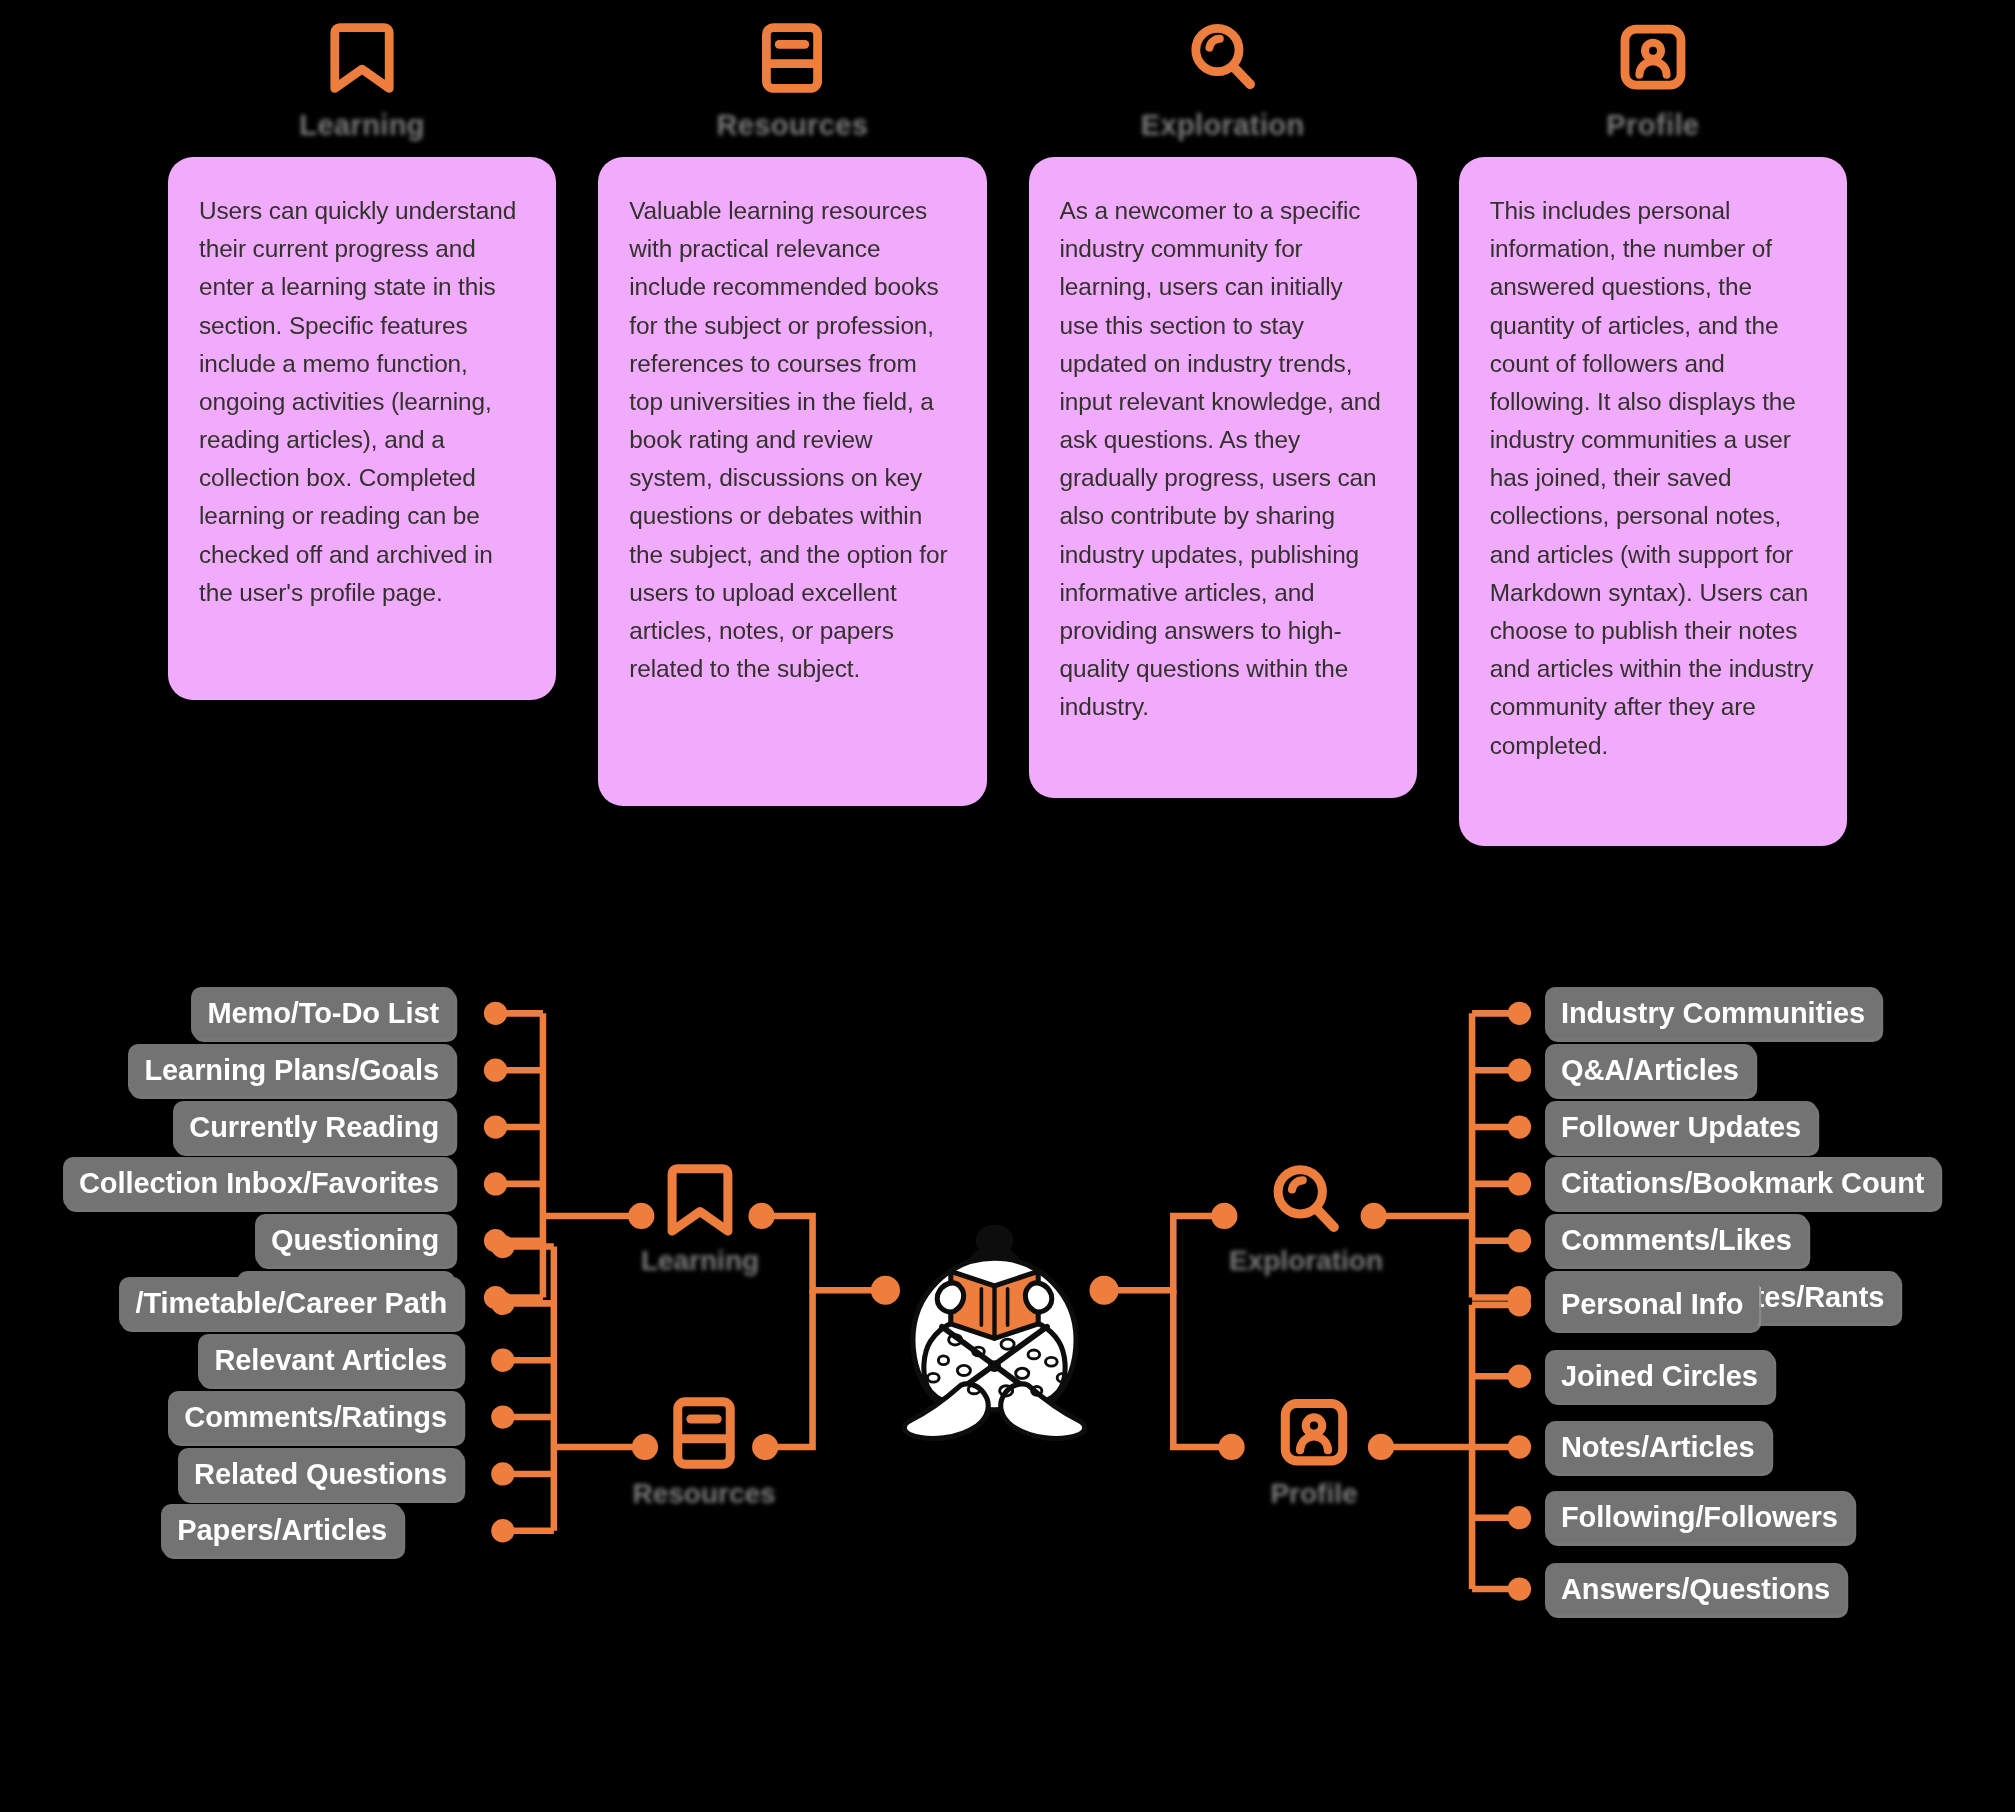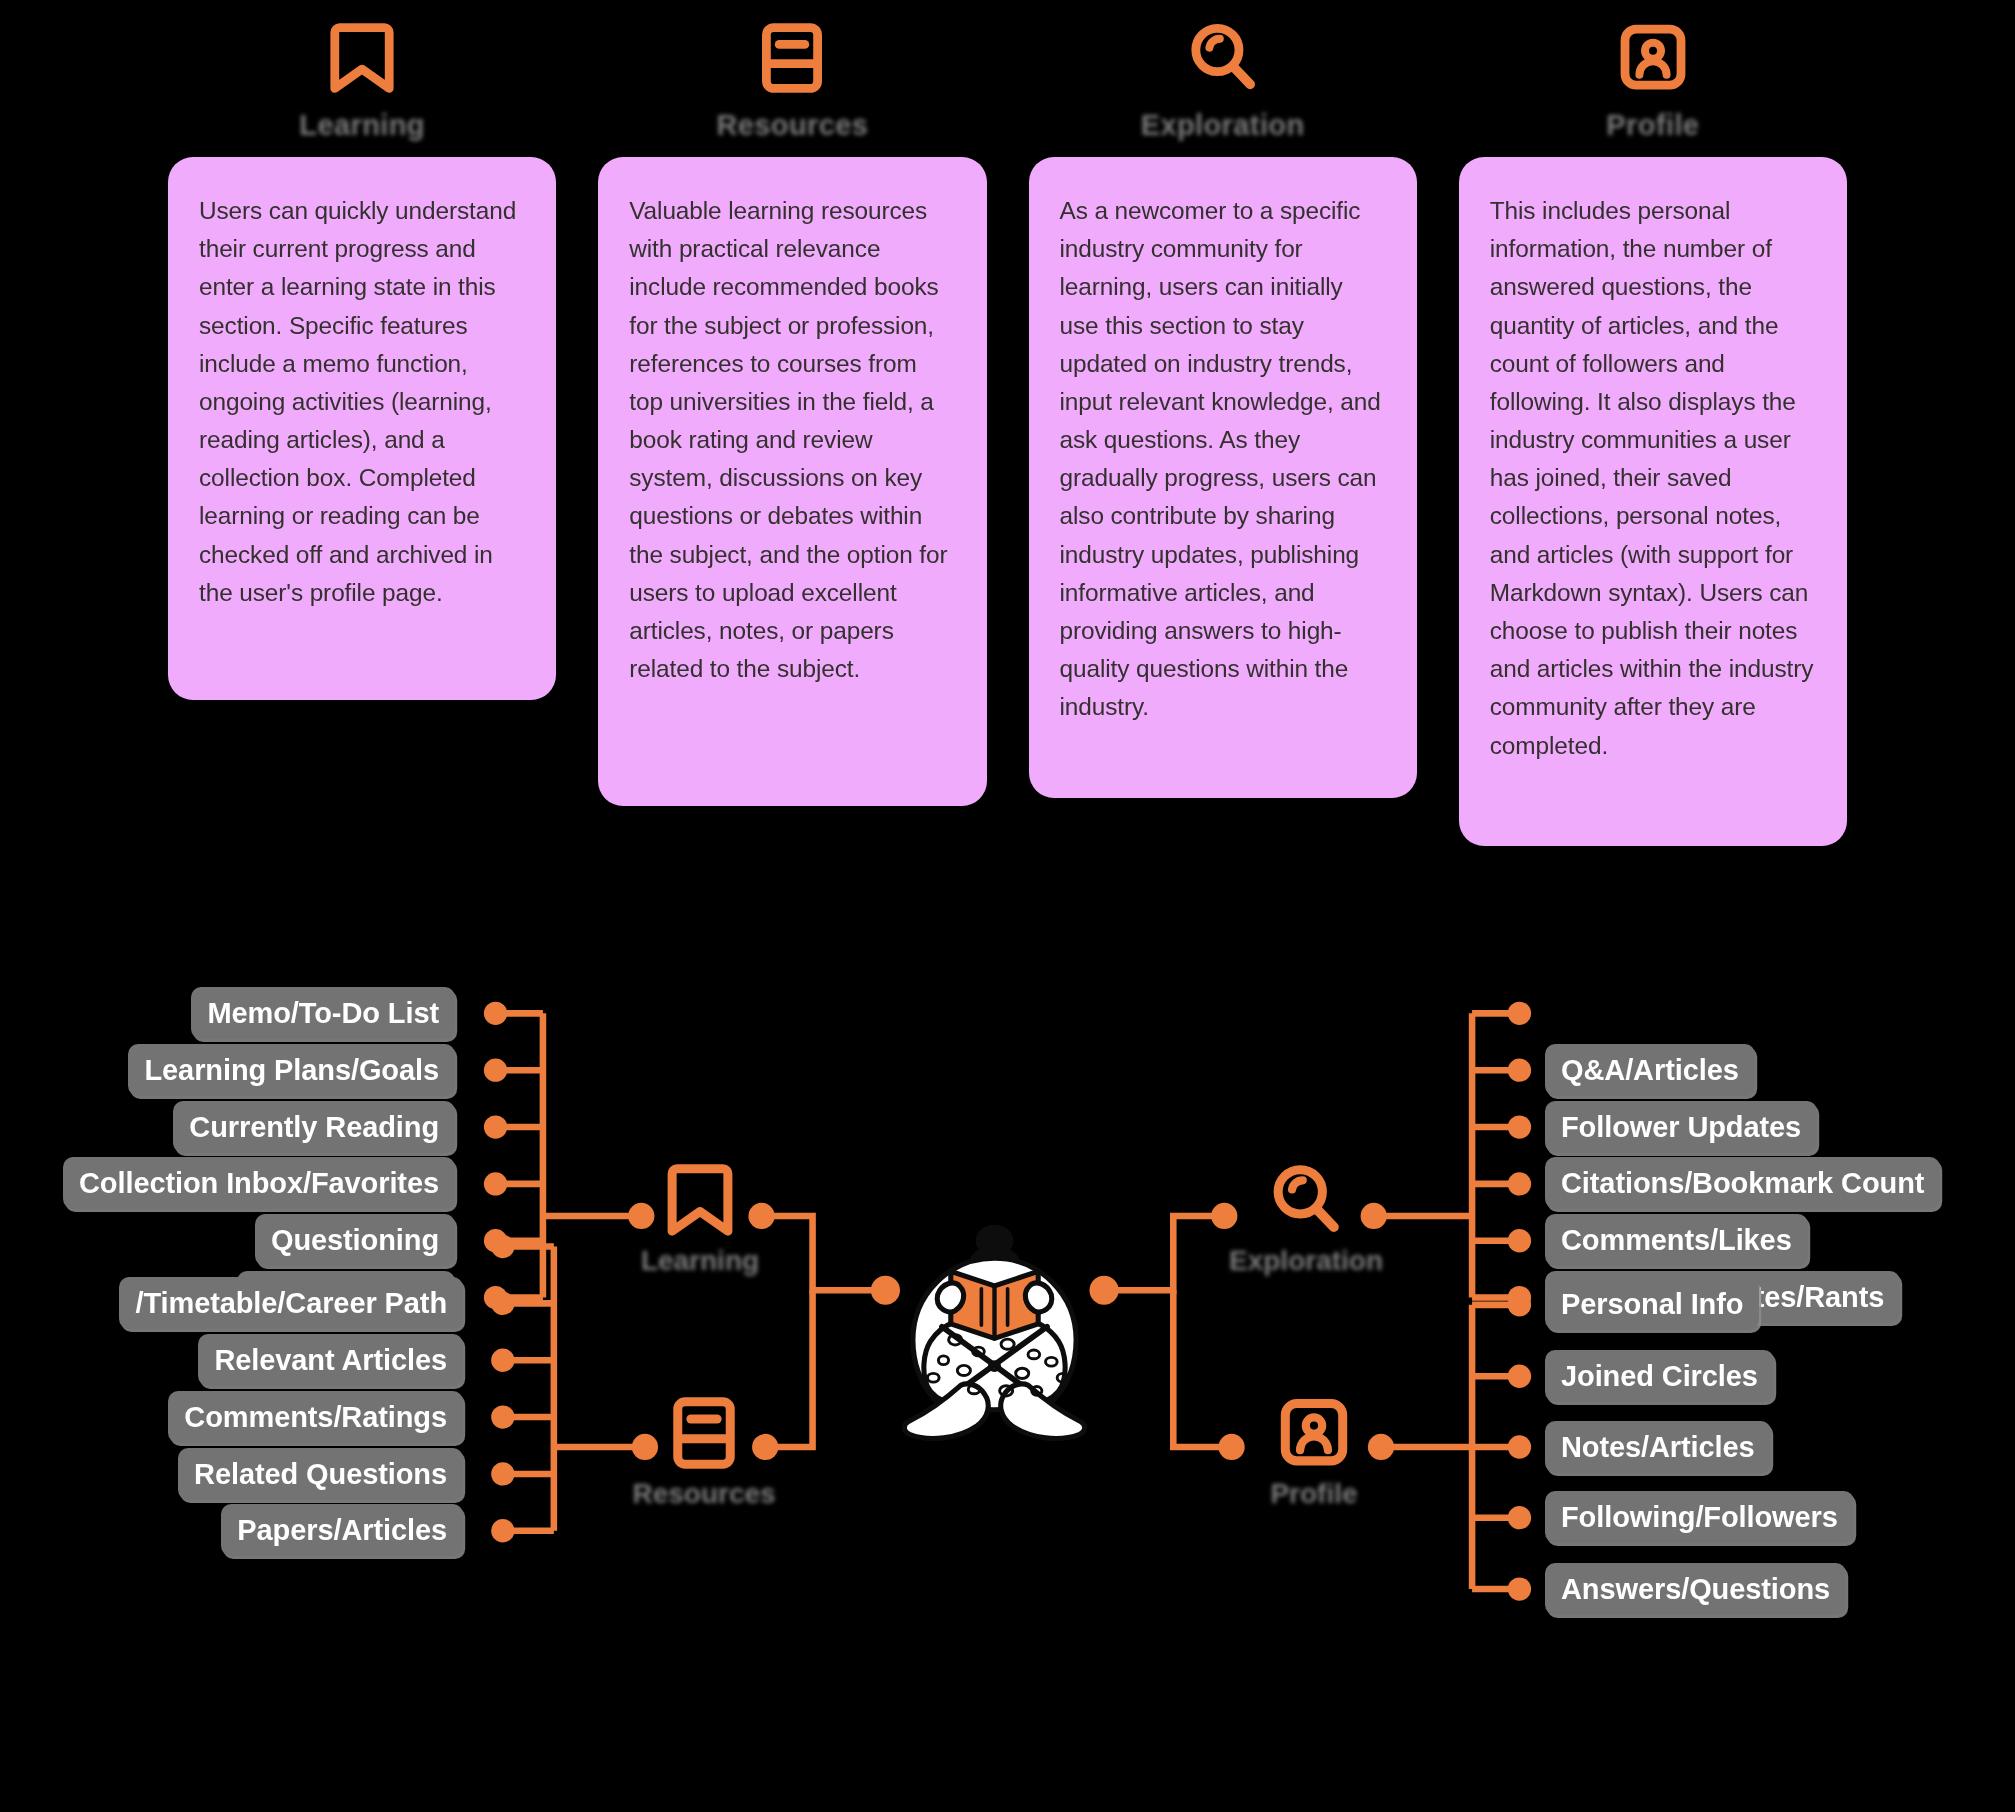--- a/index.html
+++ b/index.html
@@ -248,22 +248,23 @@
     <div class="pill" style="right:1560px; top:111px;">Learning Plans/Goals</div>
     <div class="pill" style="right:1560px; top:168px;">Currently Reading</div>
     <div class="pill" style="right:1560px; top:224px;">Collection Inbox/Favorites</div>
     <div class="pill" style="right:1560px; top:281px;">Questioning</div>
     <div class="pill" style="right:1560px; top:338px;">Editing Notes</div>
 
     <div class="pill" style="right:1552px; top:344px;">/Timetable/Career Path</div>
     <div class="pill" style="right:1552px; top:401px;">Relevant Articles</div>
     <div class="pill" style="right:1552px; top:458px;">Comments/Ratings</div>
     <div class="pill" style="right:1552px; top:515px;">Related Questions</div>
-    <div class="pill" style="right:1552px; top:571px;">Papers/Articles</div>
-
+    <div class="pill" style="right:1612px; top:571px;">Papers/Articles</div>
+
+    <div class="pill" style="left:1545px; top:54px;">Industry Communities</div>
     <div class="pill" style="left:1545px; top:111px;">Q&amp;A/Articles</div>
     <div class="pill" style="left:1545px; top:168px;">Follower Updates</div>
     <div class="pill" style="left:1545px; top:224px;">Citations/Bookmark Count</div>
     <div class="pill" style="left:1545px; top:281px;">Comments/Likes</div>
     <div class="pill" style="left:1545px; top:338px;">Industry Updates/Rants</div>
 
     <div class="pill" style="left:1545px; top:345px;">Personal Info</div>
     <div class="pill" style="left:1545px; top:417px;">Joined Circles</div>
     <div class="pill" style="left:1545px; top:488px;">Notes/Articles</div>
     <div class="pill" style="left:1545px; top:558px;">Following/Followers</div>

